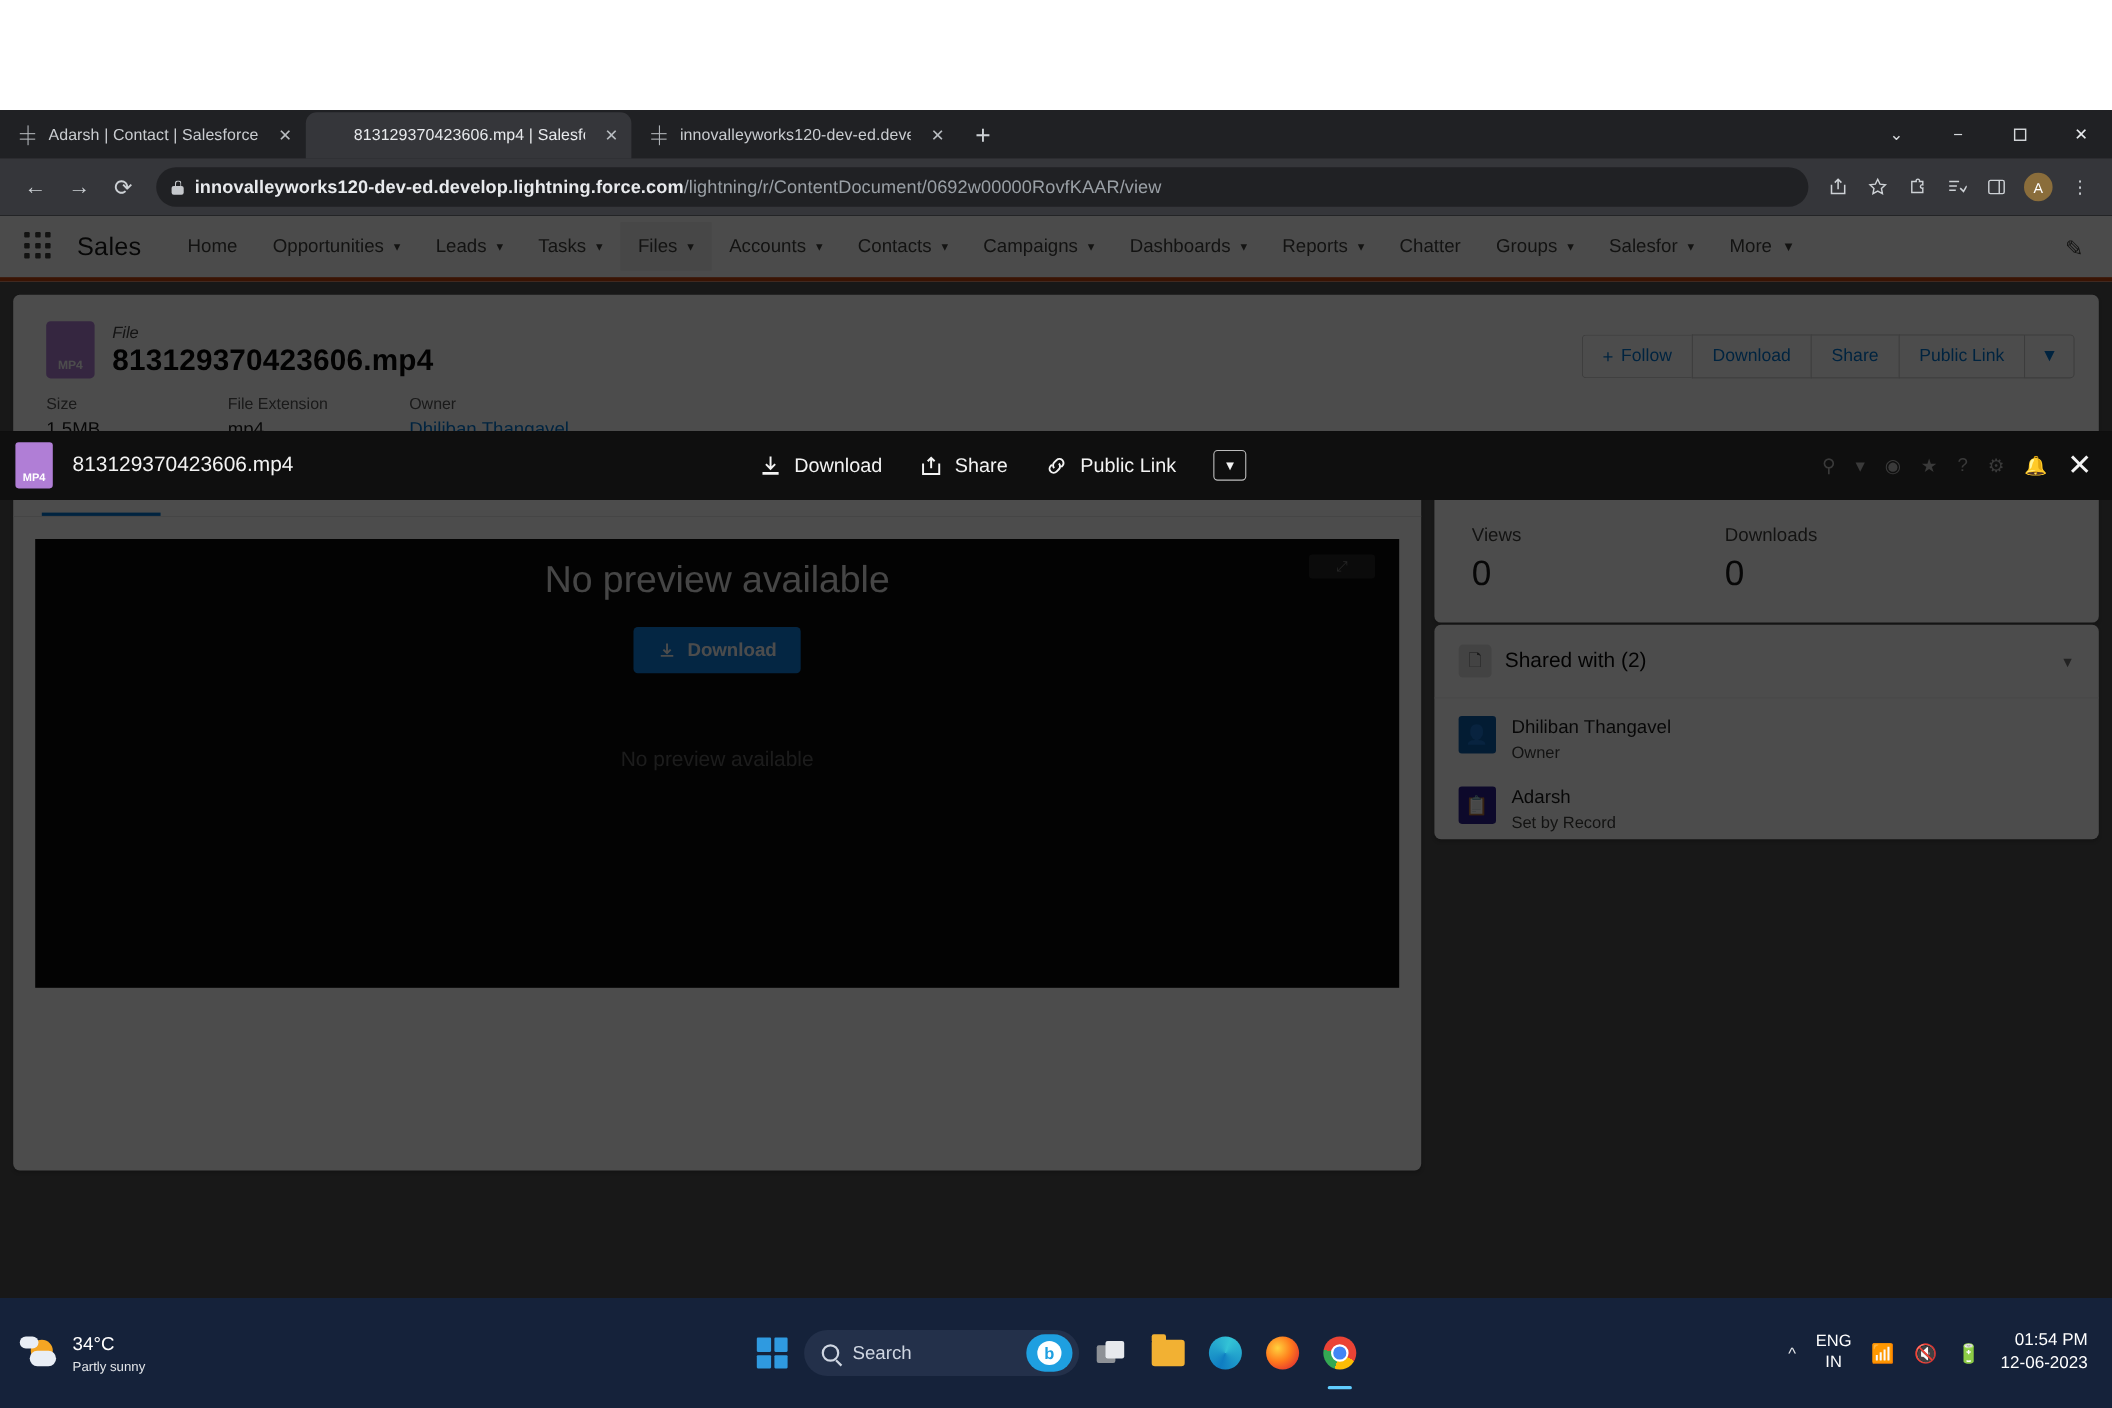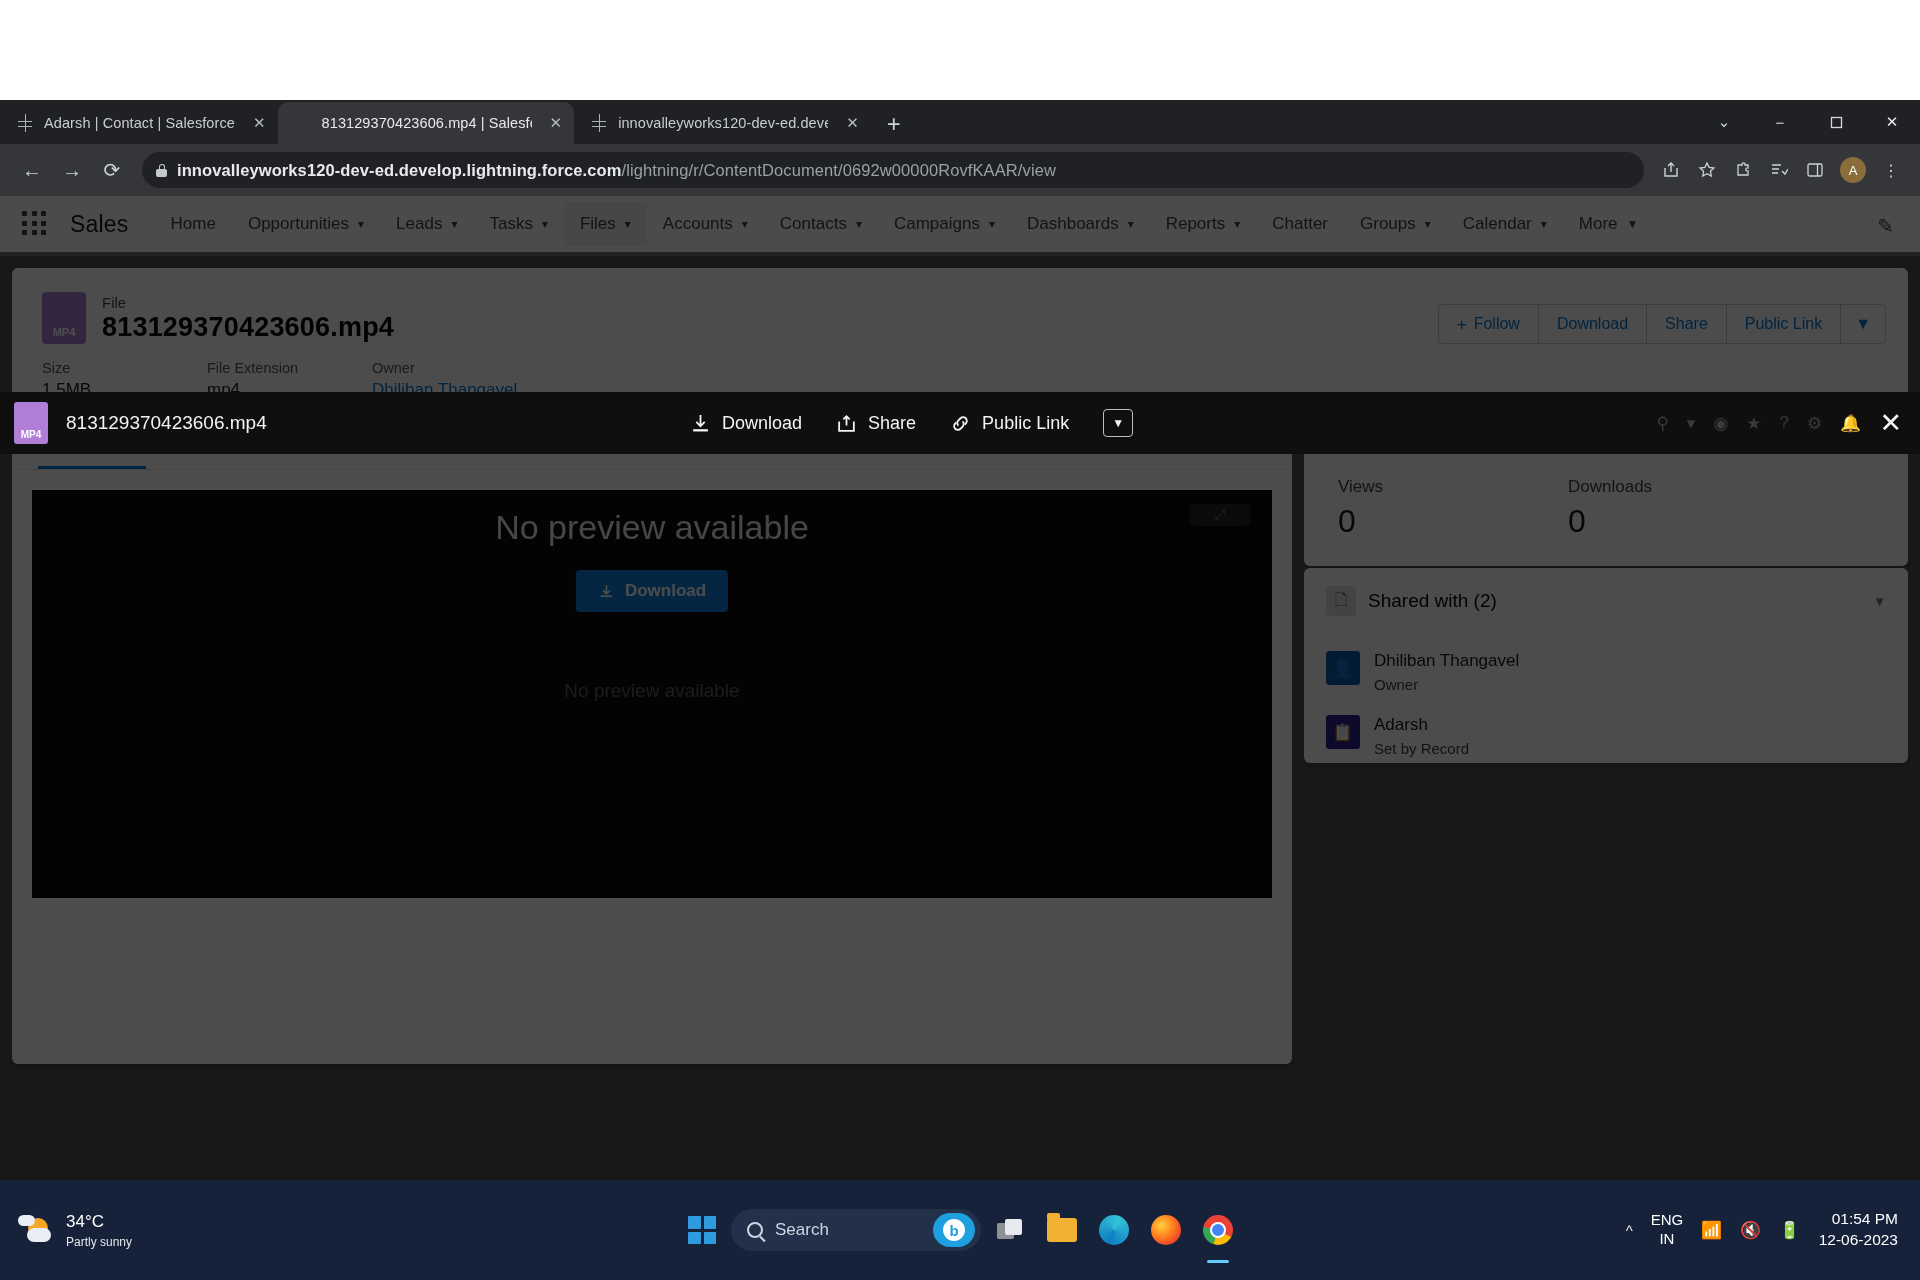--- a/index.html
+++ b/index.html
@@ -85,21 +85,21 @@
 
   
   .page {
     position: absolute; left: 0; top: 96px; width: 1920px; height: 984px;
     background: #181818; overflow: hidden;
   }
   .dimmed { filter: brightness(0.30); }
   .sf-navbar {
     position: absolute; left: 0; top: 0; width: 1920px; height: 60px;
     background: #fafaf9; display: flex; align-items: center; padding-left: 22px;
-    border-bottom: 4px solid #737373;
+    border-bottom: 4px solid #c2410c;
   }
   .waffle { width: 26px; height: 26px; display: grid;
     grid-template-columns: repeat(3, 1fr); gap: 3px; flex: 0 0 26px; }
   .waffle i { width: 5px; height: 5px; background: #3e3e3c; border-radius: 1px; }
   .appname { font-size: 23px; color: #181818; font-weight: 400; margin: 0 26px 0 22px;
     letter-spacing: .2px; }
   .navitem { display: flex; align-items: center; gap: 9px; padding: 0 16px;
     height: 44px; font-size: 17px; color: #3e3e3c; white-space: nowrap; }
   .navitem.on { background: #ececec; }
   .caret { font-size: 12px; color: #3e3e3c; }
@@ -110,21 +110,21 @@
   .rec-card {
     position: absolute; left: 12px; top: 72px; width: 1896px; height: 134px;
     background: #ffffff; border-radius: 6px; box-shadow: 0 2px 3px rgba(0,0,0,.16);
   }
   .file-ico {
     position: absolute; left: 30px; top: 24px; width: 44px; height: 52px;
     background: #b07ed6; border-radius: 4px; color: #fff; font-size: 11px;
     font-weight: 700; display: flex; align-items: flex-end; justify-content: center;
     padding-bottom: 6px;
   }
-  .rec-kicker { position: absolute; left: 90px; top: 26px; font-size: 15px; color: #444; }
+  .rec-kicker { position: absolute; left: 90px; top: 26px; font-size: 15px; color: #444; font-style: italic; }
   .rec-title { position: absolute; left: 90px; top: 44px; font-size: 27px;
     color: #080707; font-weight: 700; letter-spacing: .2px; }
   .rec-fields { position: absolute; left: 30px; top: 92px; display: flex; gap: 0; }
   .fld { width: 165px; }
   .fld .lbl { font-size: 14.5px; color: #555; }
   .fld .val { font-size: 17px; color: #181818; margin-top: 4px; }
   .fld .val.link { color: #0176d3; }
   .rec-actions { position: absolute; right: 22px; top: 36px; display: flex;
     align-items: stretch; height: 40px; }
   .btn-o {
@@ -426,21 +426,21 @@
               <span class="caret">▾</span>
             </div>
           <div class="navitem">
               <span>Chatter</span>
             </div>
           <div class="navitem">
               <span>Groups</span>
               <span class="caret">▾</span>
             </div>
           <div class="navitem">
-              <span>Calendar</span>
+              <span>Salesfor</span>
               <span class="caret">▾</span>
             </div>
           <div class="navitem">
               <span>More</span>
               <span class="caret">▼</span>
             </div>
           <div class="pencil">✎</div>
         </div>
 
         <div class="rec-card">

